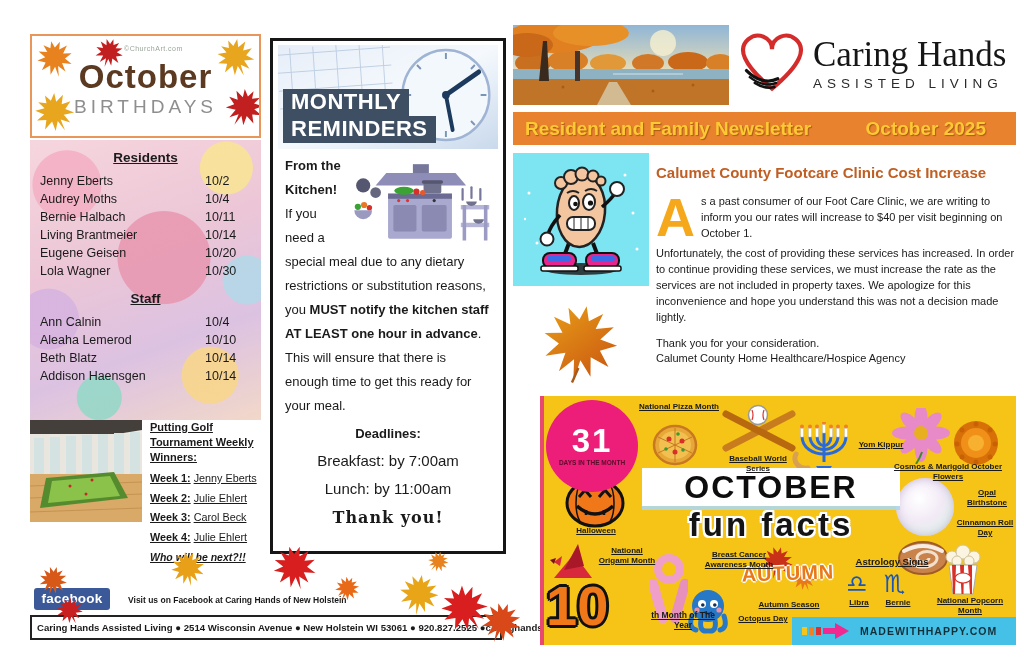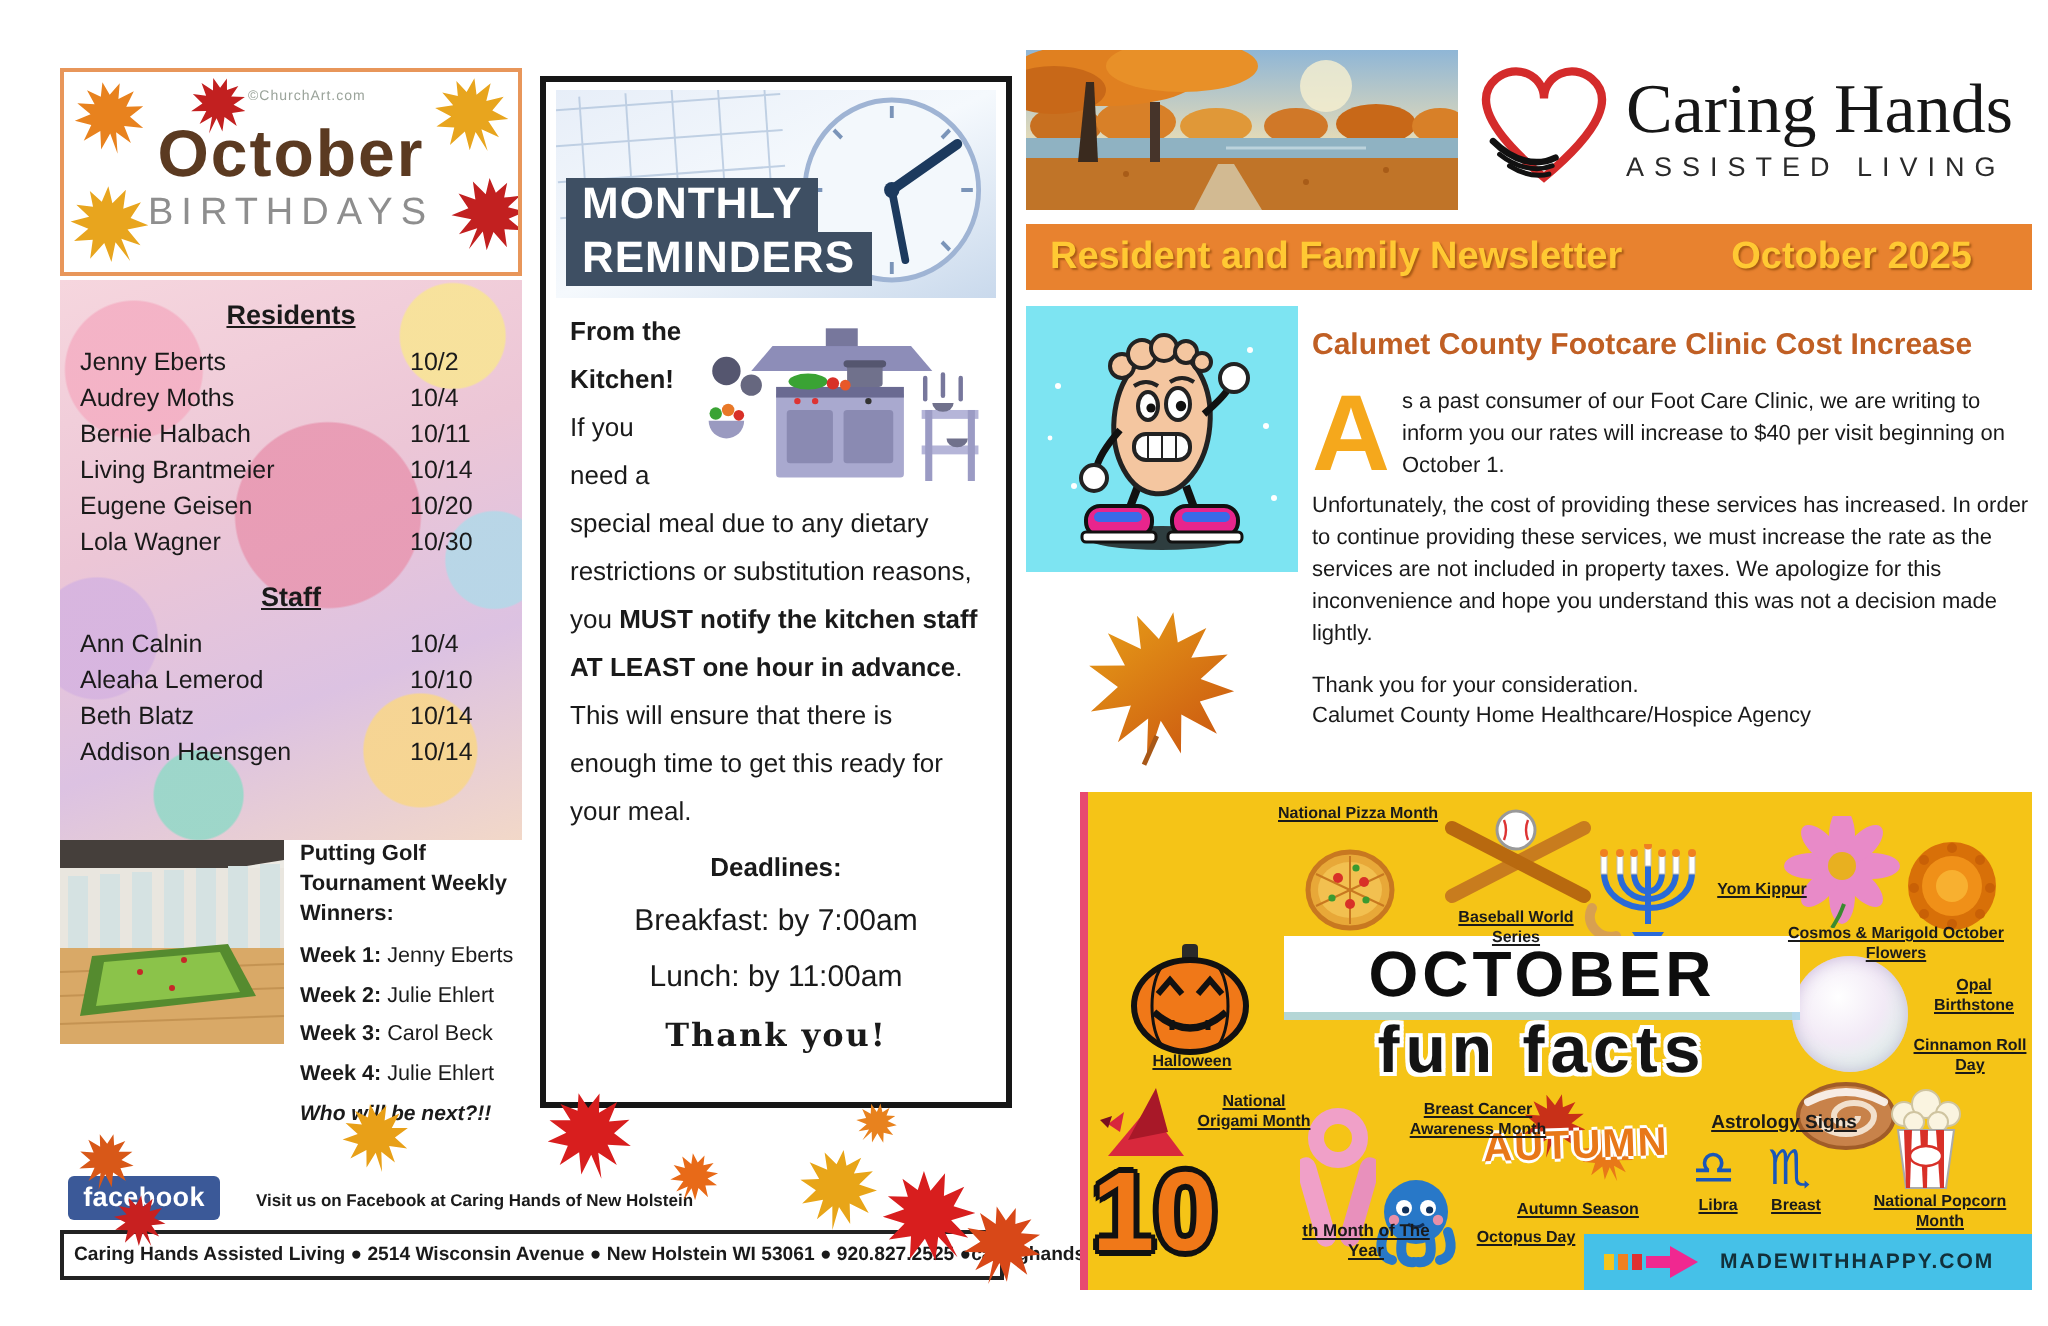--- a/index.html
+++ b/index.html
@@ -26,21 +26,21 @@
       radial-gradient(circle at 78% 84%, rgba(248,214,140,.9) 0 28px, transparent 29px),
       radial-gradient(circle at 30% 92%, rgba(150,216,200,.9) 0 22px, transparent 23px),
       linear-gradient(160deg,#f6d6de,#ecc6d6 40%,#dcc2e2 70%,#f2d8c8);}
   .list-heading{text-align:center;font-weight:bold;text-decoration:underline;font-size:13.5px;margin:2px 0 7px;}
   .list-heading.staff{margin-top:11px;}
   .b-row{display:flex;padding:0 14px 0 10px;font-size:12.5px;line-height:18px;}
   .b-name{flex:1;}
   .b-date{width:42px;text-align:left;}
   .golf{position:absolute;left:30px;top:418px;width:232px;height:168px;}
   .golf-photo{position:absolute;left:0;top:2px;width:112px;height:102px;}
-  .golf-text{position:absolute;left:120px;top:2px;width:112px;font-size:10.5px;}
+  .golf-text{position:absolute;left:120px;top:2px;width:112px;font-size:10.5px;text-decoration:underline;}
   .golf-heading{font-weight:bold;font-size:11px;line-height:1.35;}
   .golf-week{margin-top:7.5px;font-size:10.8px;}
   .golf-week b{margin-right:3px;}
   .golf-note{margin-top:8px;font-style:italic;font-weight:bold;font-size:10.5px;}
   .fb-row{position:absolute;left:34px;top:588px;width:440px;height:24px;padding-left:37px;}
   .fb-logo{position:absolute;left:0;top:0;width:76px;height:22px;background:var(--facebook_blue);
            color:#fff;font-weight:bold;font-size:13.5px;text-align:center;line-height:21px;
            border-radius:3px;letter-spacing:.2px;}
   .fb-caption{position:absolute;left:82px;top:7px;font-size:8.5px;font-weight:bold;white-space:nowrap;padding-left:12px;}
   .footer-bar{position:absolute;left:30px;top:615px;width:472px;height:25px;border:2px solid #222;
@@ -467,20 +467,24 @@
         <linearGradient id="bl" x1="0" y1="0" x2="1" y2="1">
       <stop offset="0" stop-color="#e8a018"></stop>
           <stop offset="1" stop-color="#c85010"></stop>
     </linearGradient>
       </defs>
     <use href="#leafpath" fill="url(#bl)" transform="rotate(10 50 50)"></use>
     <line x1="48" y1="80" x2="40" y2="98" stroke="#a85818" stroke-width="3"></line>
   </svg>
 
   <div class="funfacts">
+    <div class="ff-badge">
+      <div class="ff-badge-num">31</div>
+      <div class="ff-badge-label">DAYS IN THE MONTH</div>
+    </div>
 
     <div class="ff-label" style="left:92px;top:6px;width:86px;">National Pizza Month</div>
     <svg style="left:108px;top:28px;" width="46" height="42" viewBox="0 0 46 42">
       <ellipse cx="23" cy="21" rx="21" ry="19" fill="#e8a838" stroke="#c87820" stroke-width="2.5"></ellipse>
       <ellipse cx="23" cy="21" rx="16" ry="14" fill="#f2c050"></ellipse>
       <g stroke="#c87820" stroke-width="1">
           <line x1="23" y1="4" x2="23" y2="38"></line>
           <line x1="6" y1="13" x2="40" y2="29"></line>
           <line x1="40" y1="13" x2="6" y2="29"></line>
         </g>
@@ -632,21 +636,21 @@
           <path d="M31 32 Q33 44 25 43"></path>
           <path d="M40 28 Q44 40 36 42"></path>
       </g>
     </svg>
     <div class="ff-label" style="left:190px;top:218px;width:58px;">Octopus Day</div>
 
     <div class="ff-label" style="left:290px;top:160px;width:116px;font-size:9.5px;">Astrology Signs</div>
     <div class="ff-zodiac" style="left:302px;top:176px;">♎</div>
     <div class="ff-label" style="left:296px;top:202px;width:38px;">Libra</div>
     <div class="ff-zodiac" style="left:340px;top:176px;">♏</div>
-    <div class="ff-label" style="left:330px;top:202px;width:48px;">Breast</div>
+    <div class="ff-label" style="left:330px;top:202px;width:48px;">Bernie</div>
 
     <svg style="left:398px;top:148px;" width="42" height="52" viewBox="0 0 42 52">
       <g fill="#faf4e0" stroke="#cfc4a0" stroke-width="1">
         <circle cx="10" cy="13" r="6"></circle>
           <circle cx="21" cy="8" r="7"></circle>
           <circle cx="32" cy="13" r="6"></circle>
           <circle cx="15" cy="17" r="5"></circle>
           <circle cx="27" cy="17" r="5"></circle>
       </g>
       <polygon points="7,21 35,21 31,50 11,50" fill="#fff" stroke="#aaa" stroke-width="1"></polygon>

